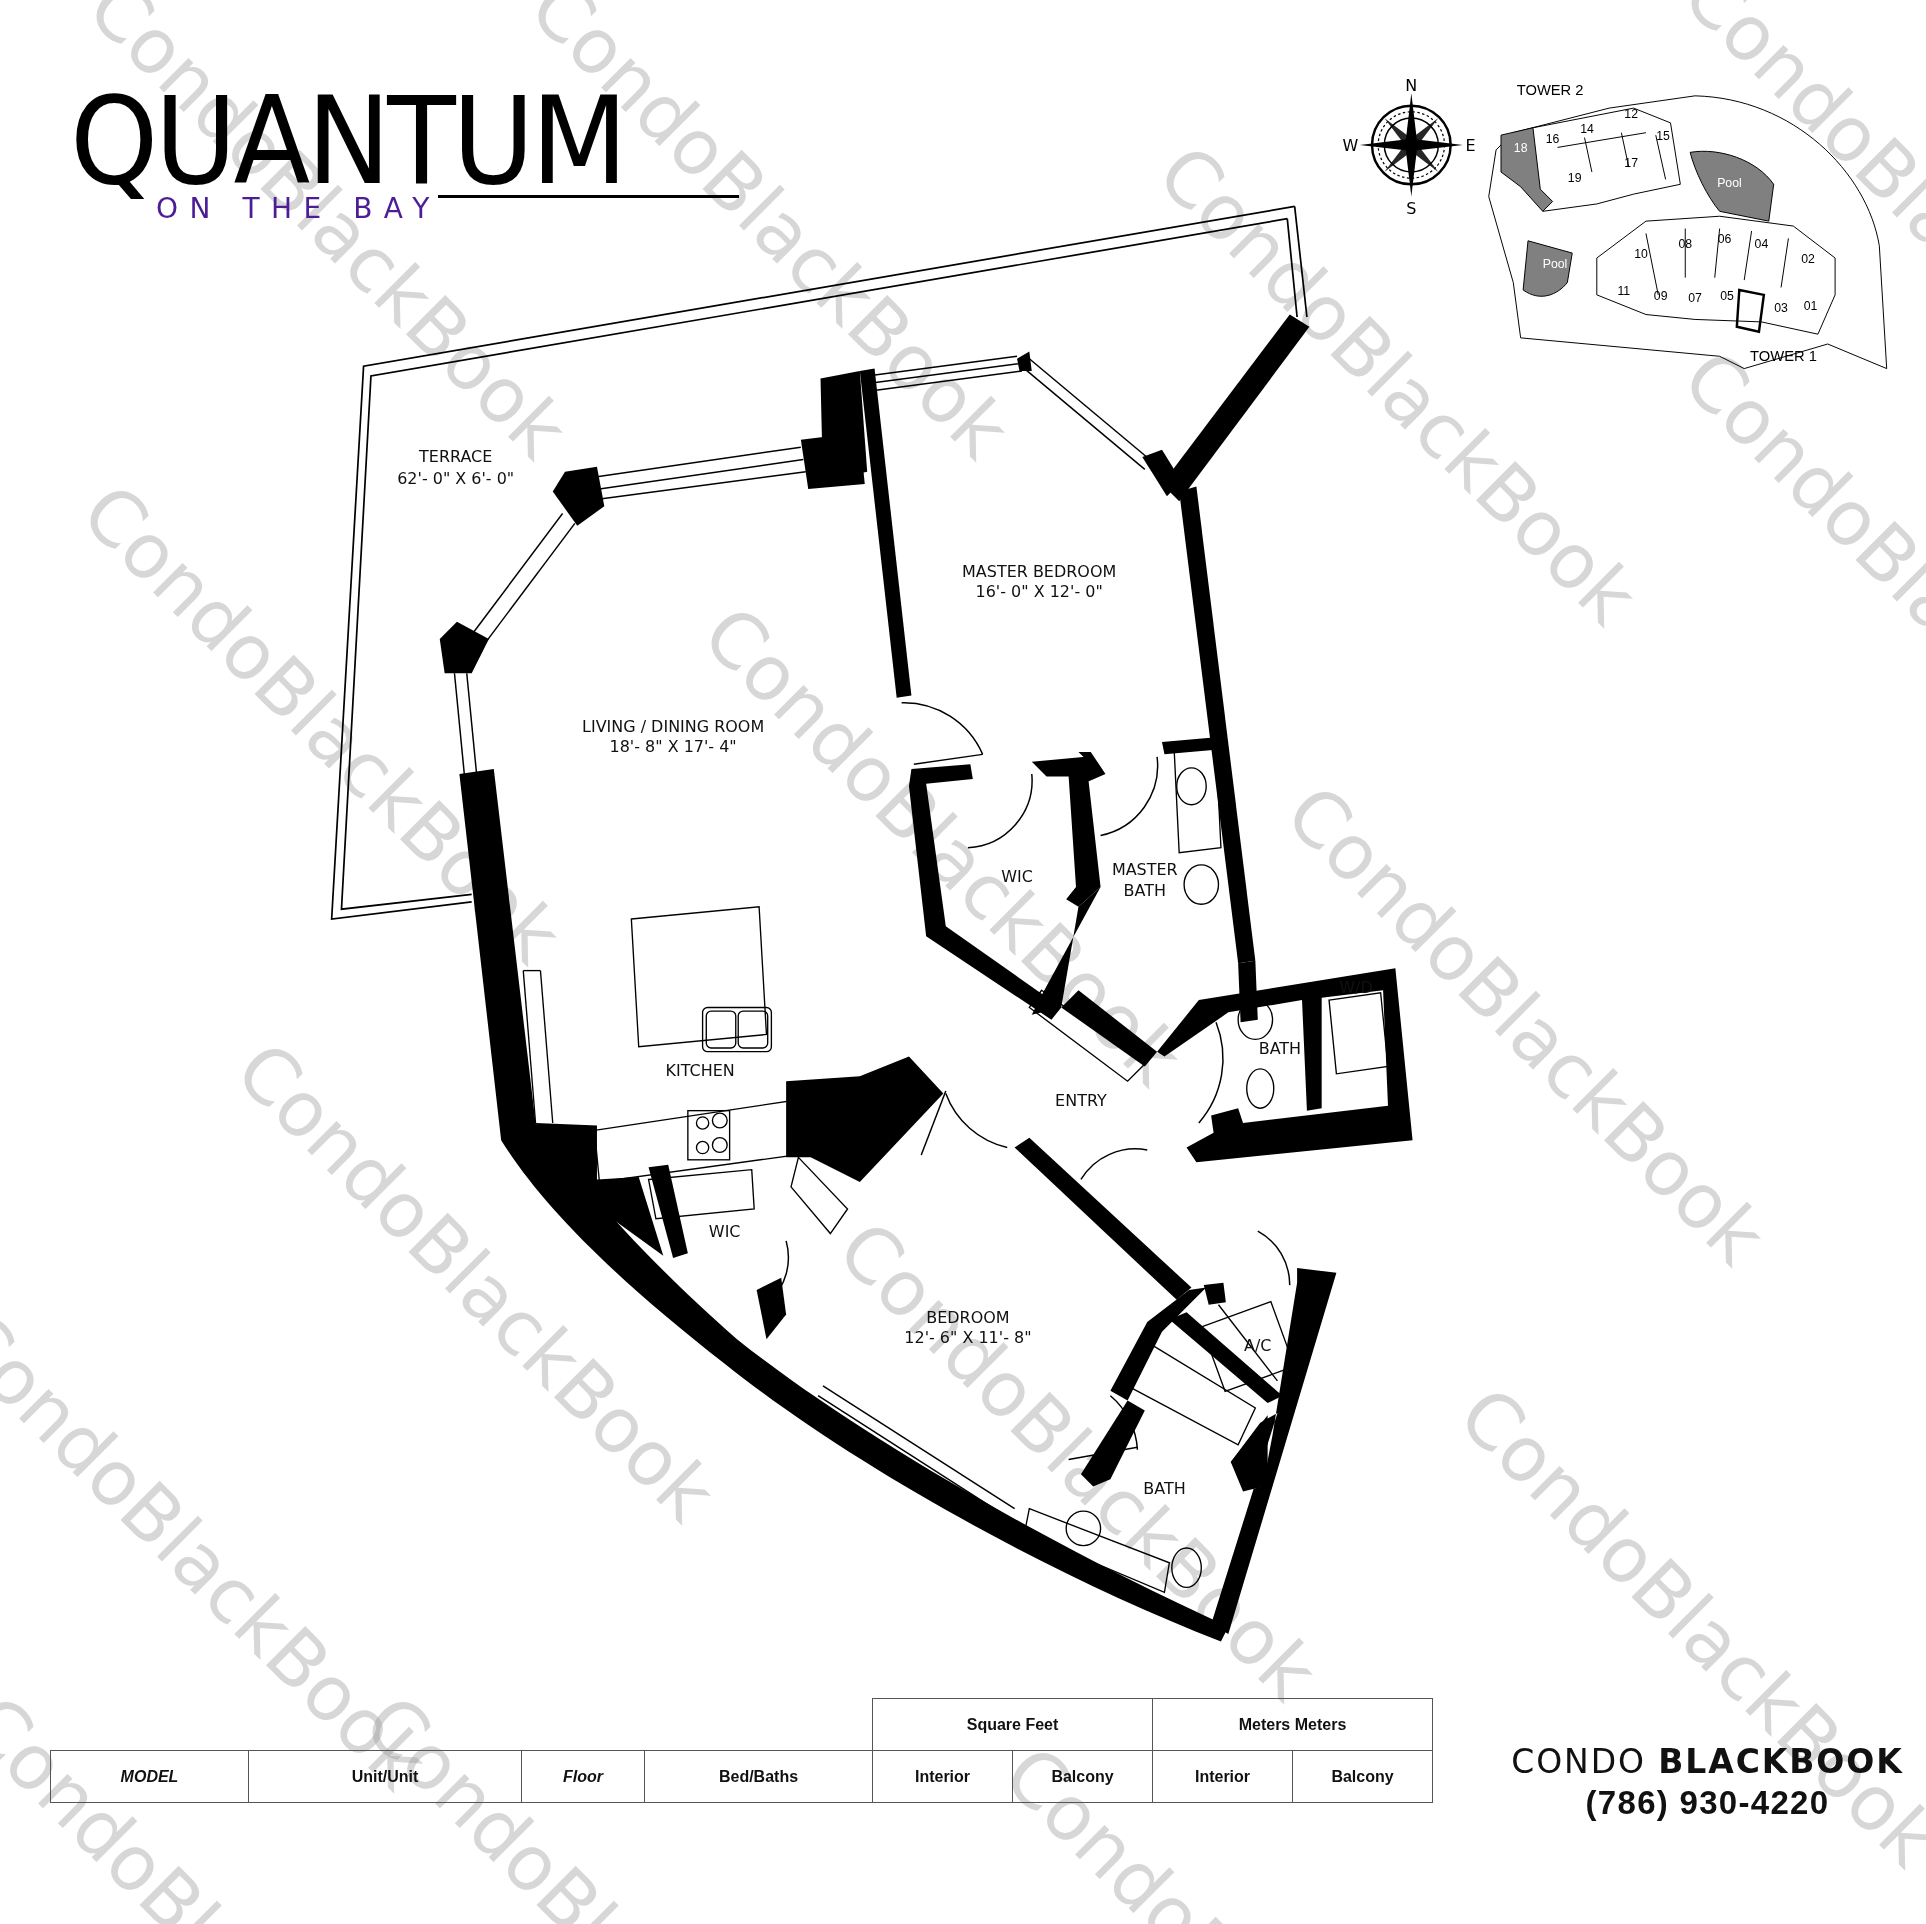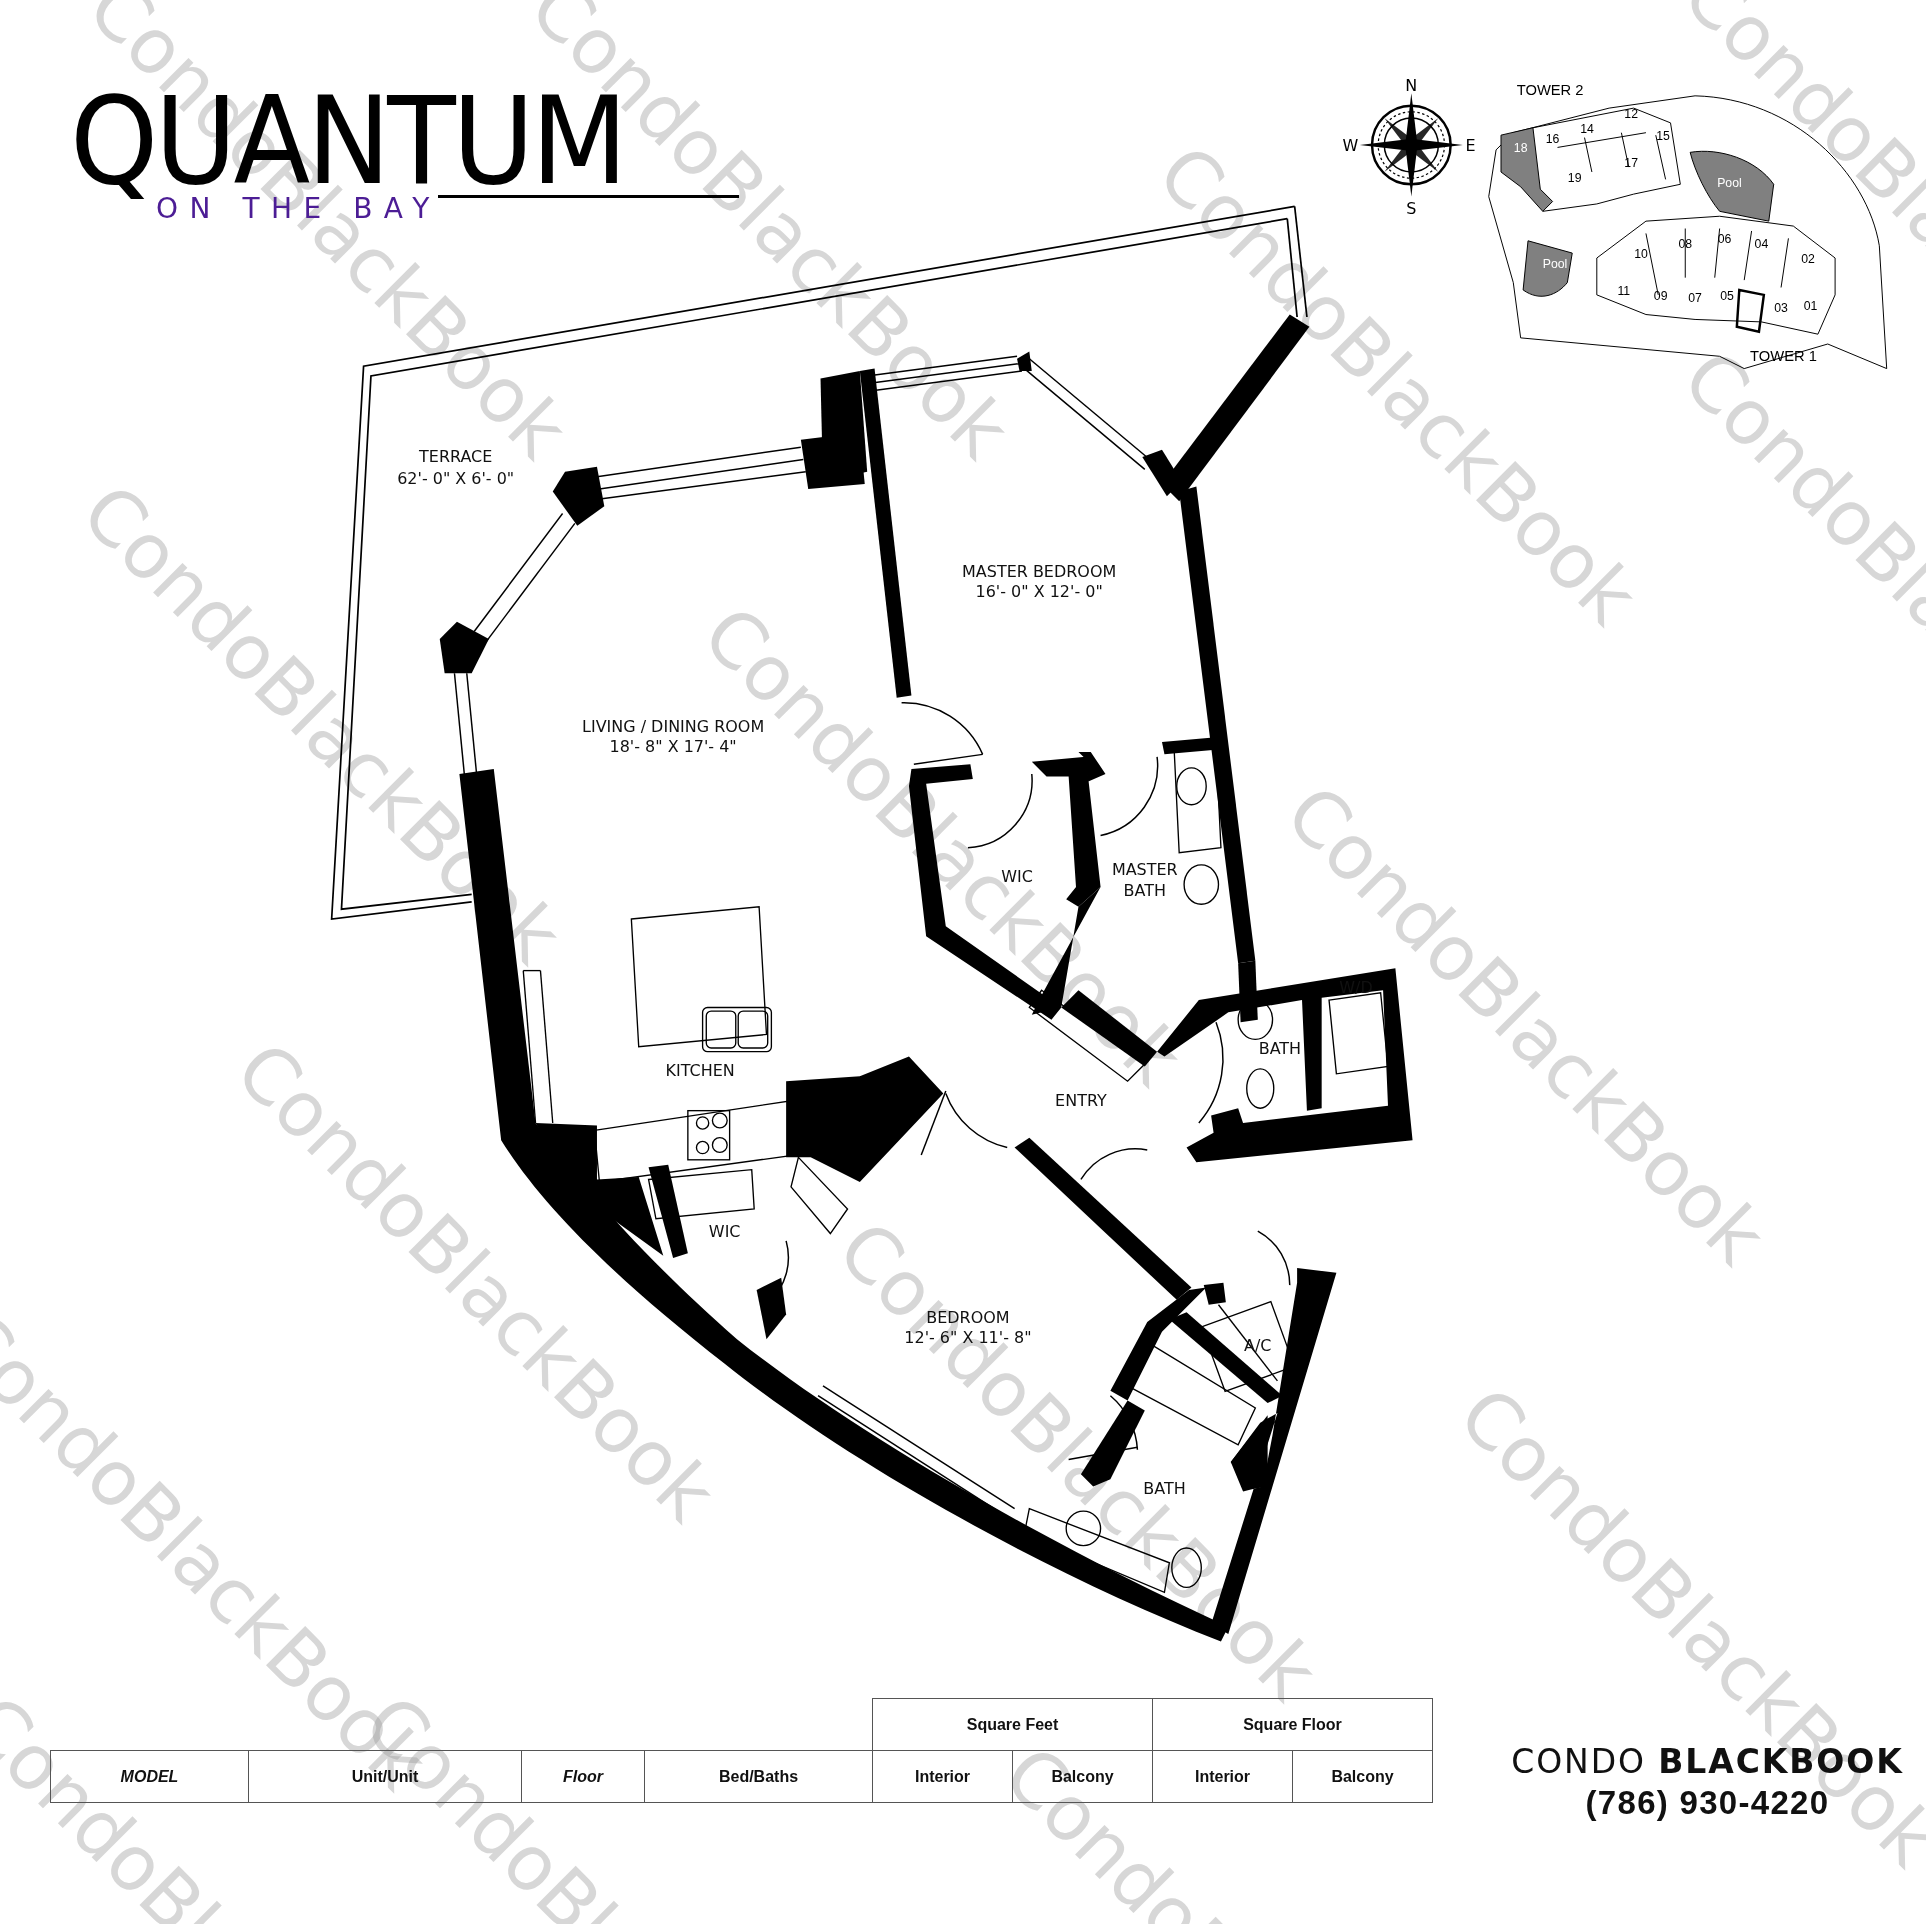--- a/index.html
+++ b/index.html
@@ -247,21 +247,21 @@
   </svg>
 
   <table class="specs">
     <tbody>
         <tr>
       <td class="blank col-model"></td>
       <td class="blank col-line"></td>
       <td class="blank col-floor"></td>
       <td class="blank col-bed"></td>
       <th colspan="2">Square Feet</th>
-      <th colspan="2">Square Floor</th>
+      <th colspan="2">Meters Meters</th>
     </tr>
     <tr>
       <th class="col-model">MODEL</th>
       <th class="col-line">Unit/Unit</th>
       <th class="col-floor">Floor</th>
       <th class="col-bed">Bed/Baths</th>
       <th class="col-sfi">Interior</th>
       <th class="col-sfb">Balcony</th>
       <th class="col-smi">Interior</th>
       <th class="col-smb">Balcony</th>

